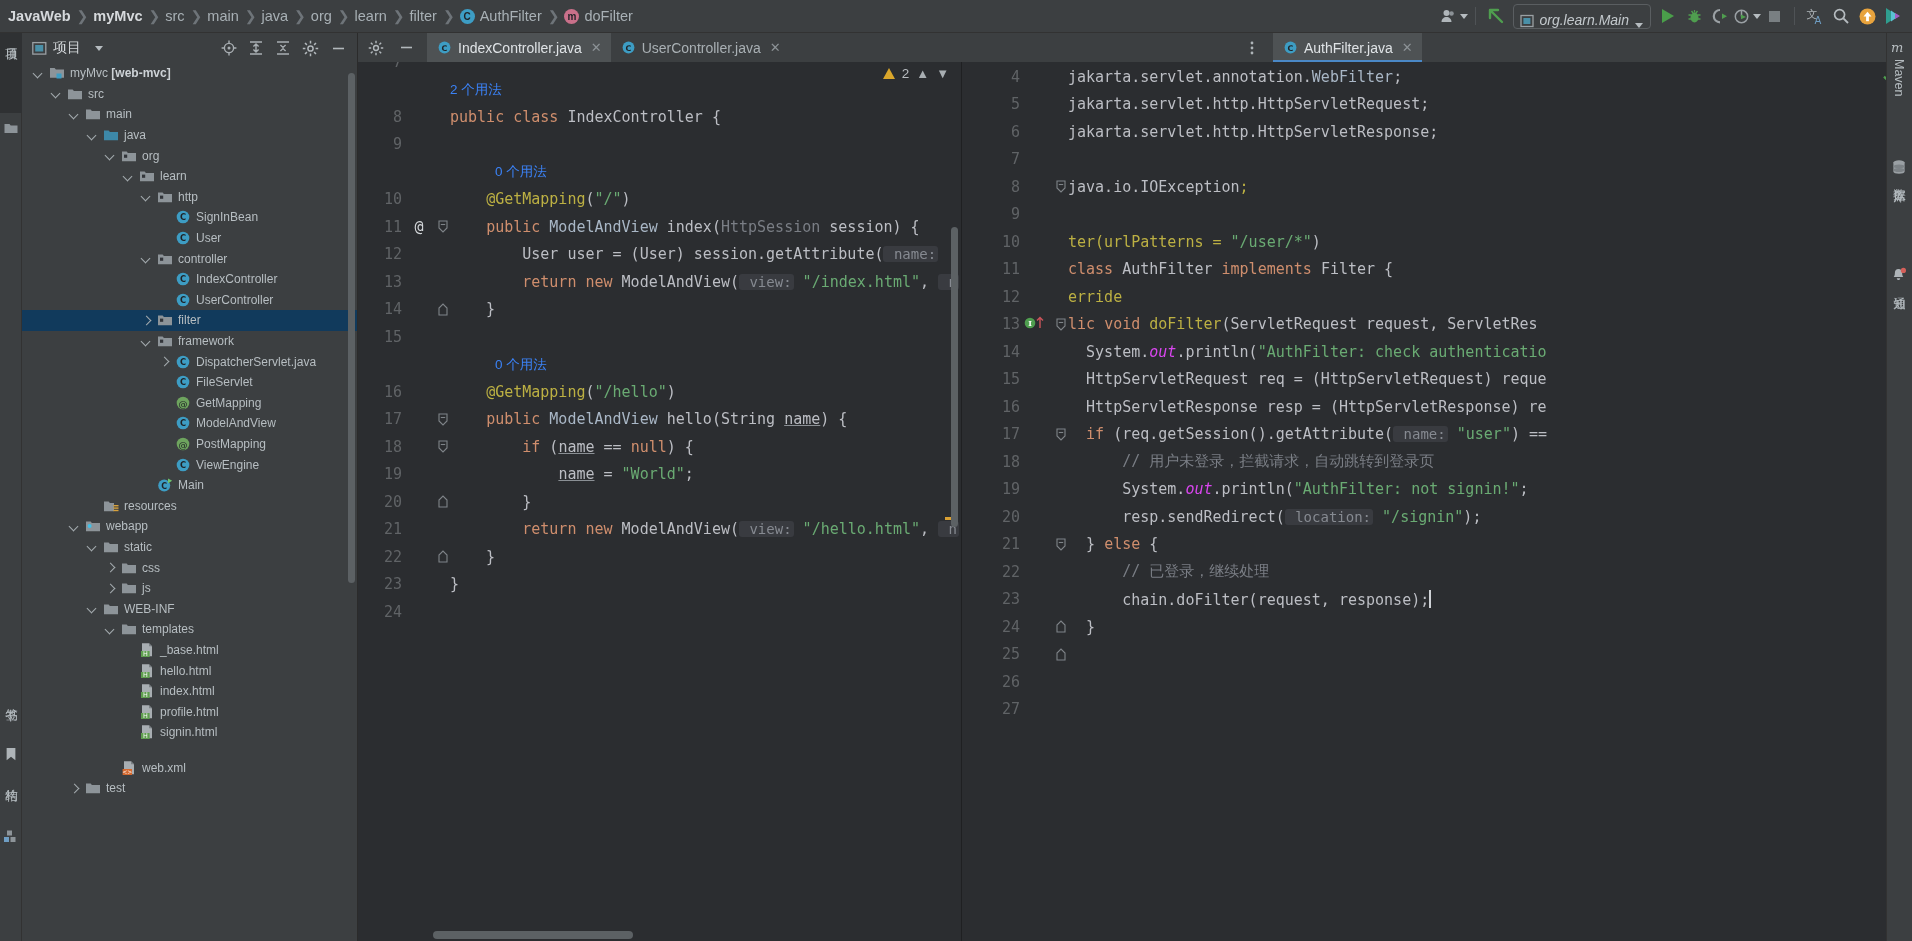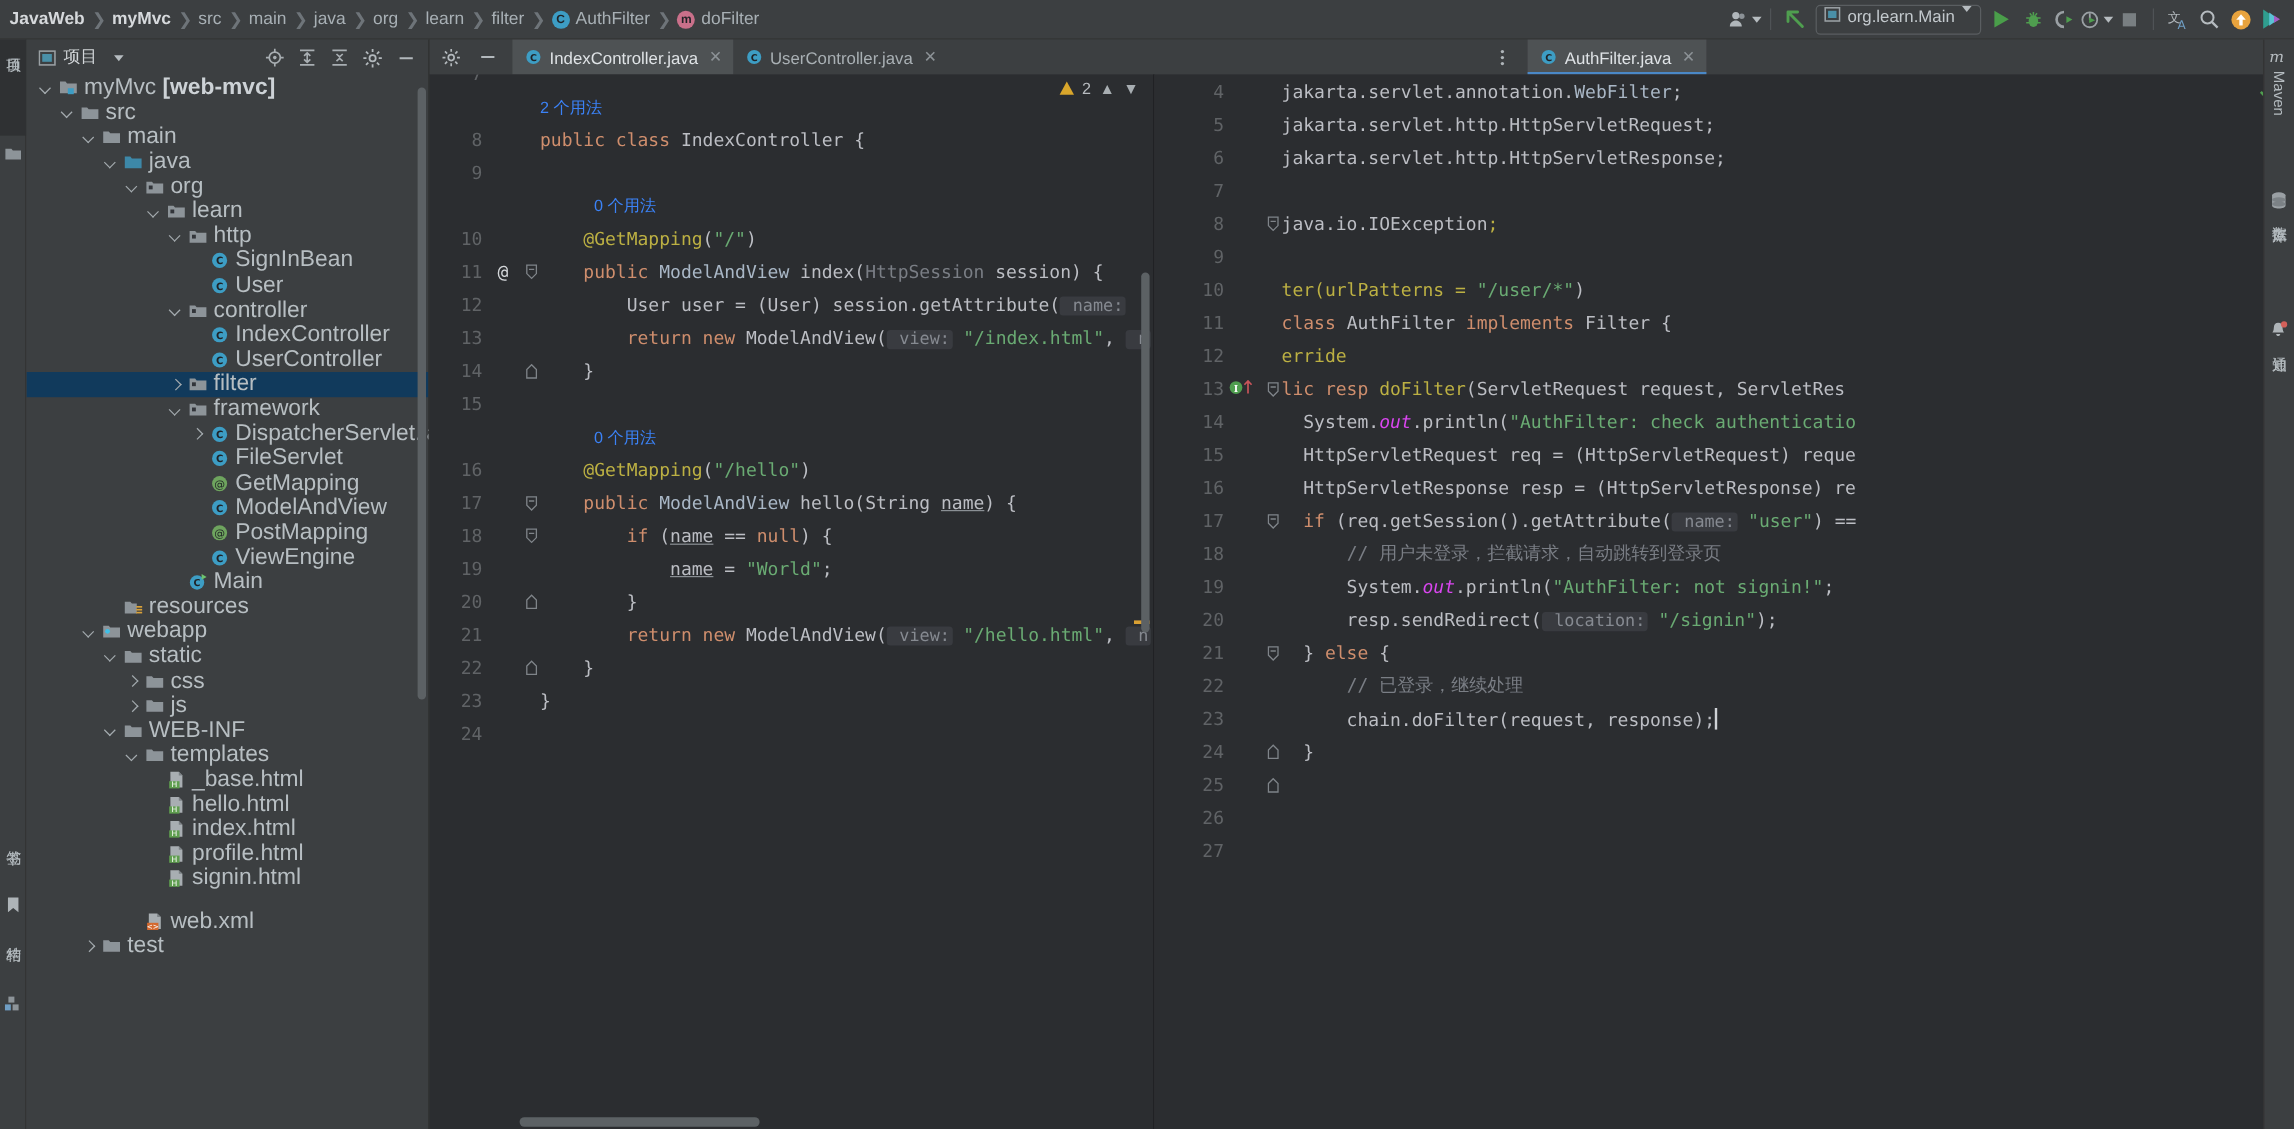--- a/index.html
+++ b/index.html
@@ -29,23 +29,24 @@
   }
   .ico-class { background: #3d9dc4; }
   .ico-method { background: #c9708a; }
   .topbar-right { margin-left: auto; display: flex; align-items: center; height: 33px; padding-right: 6px; }
   .tb-btn {
     display: flex; align-items: center; justify-content: center;
     height: 26px; min-width: 26px; border-radius: 4px; color: #b2b9bd;
   }
   .vsep { width: 1px; height: 18px; background: #4f5356; margin: 0 7px; }
   .runconf {
-    display: flex; align-items: flex-start; gap: 6px; height: 25px;
+    display: flex; align-items: flex-end; gap: 6px; height: 25px;
     border: 1px solid #5a5e61; border-radius: 4px; padding: 0 7px 0 6px;
     margin: 0 4px;
+    font-style: italic;
   }
   .runconf-label { font-size: 14px; color: #c3c9cd; white-space: nowrap; }
   .caret { width: 0; height: 0; border-left: 4px solid transparent; border-right: 4px solid transparent; border-top: 5px solid #b6bcc0; }
   .play-tri { width: 0; height: 0; border-top: 7px solid transparent; border-bottom: 7px solid transparent; border-left: 12px solid #4a9e4a; }
   .stop-sq { width: 11px; height: 11px; background: #797f82; }
 
   
   .leftstrip {
     position: absolute; left: 0; top: 33px; width: 22px; height: 908px;
     background: #3c3f41; border-right: 1px solid #323232;
@@ -74,21 +75,21 @@
   }
   .node.sel { background: #113a5c; }
   .twisty { width: 13px; height: 13px; flex: 0 0 13px; position: relative; }
   .twisty.down::after, .twisty.right::after {
     content: ''; position: absolute; left: 2px; top: 3px;
     width: 6px; height: 6px; border-right: 1.6px solid #a4abaf; border-bottom: 1.6px solid #a4abaf;
   }
   .twisty.down::after { transform: rotate(45deg); }
   .twisty.right::after { transform: rotate(-45deg); left: 3px; top: 3px; }
   .nodeicon { width: 16px; height: 16px; flex: 0 0 16px; margin-right: 5px; position: relative; }
-  .nodelabel { font-size: 19px; }
+  .nodelabel { font-size: 12px; }
   .nodelabel b { font-weight: bold; color: #cdd2d6; }
   .scrollbar-v {
     position: absolute; right: 2px; top: 40px; width: 7px; height: 510px;
     background: #5c6164; border-radius: 4px;
   }
 
   
   .editor-area { position: absolute; left: 358px; top: 33px; width: 1554px; height: 908px; }
   .tabrow { height: 29px; display: flex; align-items: stretch; background: #3c3f41; }
   .tabrow-tools { display: flex; align-items: center; gap: 14px; padding: 0 12px 0 10px; }
@@ -764,21 +765,21 @@
             <div class="crow"><span class="lnum">10</span><span class="gmark"></span><span style="width: 14px; flex: 0 0 14px; display: flex; align-items: center; justify-content: center;"></span><span class="codetext"><span class="ann">ter(urlPatterns = </span><span class="str">"/user/*"</span><span class="typ">)</span></span></div>
             <div class="crow"><span class="lnum">11</span><span class="gmark"></span><span style="width: 14px; flex: 0 0 14px; display: flex; align-items: center; justify-content: center;"></span><span class="codetext"><span class="kw">class </span><span class="typ">AuthFilter </span><span class="kw">implements </span><span class="typ">Filter</span><span class="typ"> {</span></span></div>
             <div class="crow"><span class="lnum">12</span><span class="gmark"></span><span style="width: 14px; flex: 0 0 14px; display: flex; align-items: center; justify-content: center;"></span><span class="codetext"><span class="ann">erride</span></span></div>
             <div class="crow"><span class="lnum">13</span><span class="gmark"><span><svg width="26" height="15" viewBox="0 0 26 15">
                     <circle cx="6" cy="8" r="5.3" fill="#4f9e4f"></circle>
                     <text x="6" y="11.4" font-size="8" fill="#fff" font-family="DejaVu Serif" font-weight="bold" text-anchor="middle">I</text>
                     <path d="M16 13V3M13 5.6L16 2.4 19 5.6" stroke="#c9545a" stroke-width="1.4" fill="none"></path>
                   </svg></span></span><span class="fold-arrow" style="width: 14px; flex: 0 0 14px; display: flex; align-items: center; justify-content: center;"><svg width="10" height="13" viewBox="0 0 10 13">
                   <path d="M1 1h8v7l-4 4-4-4z" fill="none" stroke="#7f8489" stroke-width="1.1"></path>
                   <path d="M2.8 4.5h4.4" stroke="#7f8489" stroke-width="1.1"></path>
-                </svg></span><span class="codetext"><span class="kw">lic </span><span class="kw">resp </span><span class="ann">doFilter</span><span class="typ">(ServletRequest request, ServletRes</span></span></div>
+                </svg></span><span class="codetext"><span class="kw">lic </span><span class="kw">void </span><span class="ann">doFilter</span><span class="typ">(ServletRequest request, ServletRes</span></span></div>
             <div class="crow"><span class="lnum">14</span><span class="gmark"></span><span style="width: 14px; flex: 0 0 14px; display: flex; align-items: center; justify-content: center;"></span><span class="codetext"><span class="typ">  System.</span><span class="fld">out</span><span class="typ">.println(</span><span class="str">"AuthFilter: check authenticatio</span></span></div>
             <div class="crow"><span class="lnum">15</span><span class="gmark"></span><span style="width: 14px; flex: 0 0 14px; display: flex; align-items: center; justify-content: center;"></span><span class="codetext"><span class="typ">  HttpServletRequest req = (HttpServletRequest) reque</span></span></div>
             <div class="crow"><span class="lnum">16</span><span class="gmark"></span><span style="width: 14px; flex: 0 0 14px; display: flex; align-items: center; justify-content: center;"></span><span class="codetext"><span class="typ">  HttpServletResponse resp = (HttpServletResponse) re</span></span></div>
             <div class="crow"><span class="lnum">17</span><span class="gmark"></span><span class="fold-arrow" style="width: 14px; flex: 0 0 14px; display: flex; align-items: center; justify-content: center;"><svg width="10" height="13" viewBox="0 0 10 13">
                   <path d="M1 1h8v7l-4 4-4-4z" fill="none" stroke="#7f8489" stroke-width="1.1"></path>
                   <path d="M2.8 4.5h4.4" stroke="#7f8489" stroke-width="1.1"></path>
                 </svg></span><span class="codetext"><span class="typ">  </span><span class="kw">if </span><span class="typ">(req.getSession().getAttribute(</span><span class="hint"> name:</span><span class="typ"> </span><span class="str">"user"</span><span class="typ">) ==</span></span></div>
             <div class="crow"><span class="lnum">18</span><span class="gmark"></span><span style="width: 14px; flex: 0 0 14px; display: flex; align-items: center; justify-content: center;"></span><span class="codetext"><span class="typ">      </span><span class="cmt">// 用户未登录，拦截请求，自动跳转到登录页</span></span></div>
             <div class="crow"><span class="lnum">19</span><span class="gmark"></span><span style="width: 14px; flex: 0 0 14px; display: flex; align-items: center; justify-content: center;"></span><span class="codetext"><span class="typ">      System.</span><span class="fld">out</span><span class="typ">.println(</span><span class="str">"AuthFilter: not signin!"</span><span class="typ">;</span></span></div>
             <div class="crow"><span class="lnum">20</span><span class="gmark"></span><span style="width: 14px; flex: 0 0 14px; display: flex; align-items: center; justify-content: center;"></span><span class="codetext"><span class="typ">      resp.sendRedirect(</span><span class="hint"> location:</span><span class="typ"> </span><span class="str">"/signin"</span><span class="typ">);</span></span></div>

